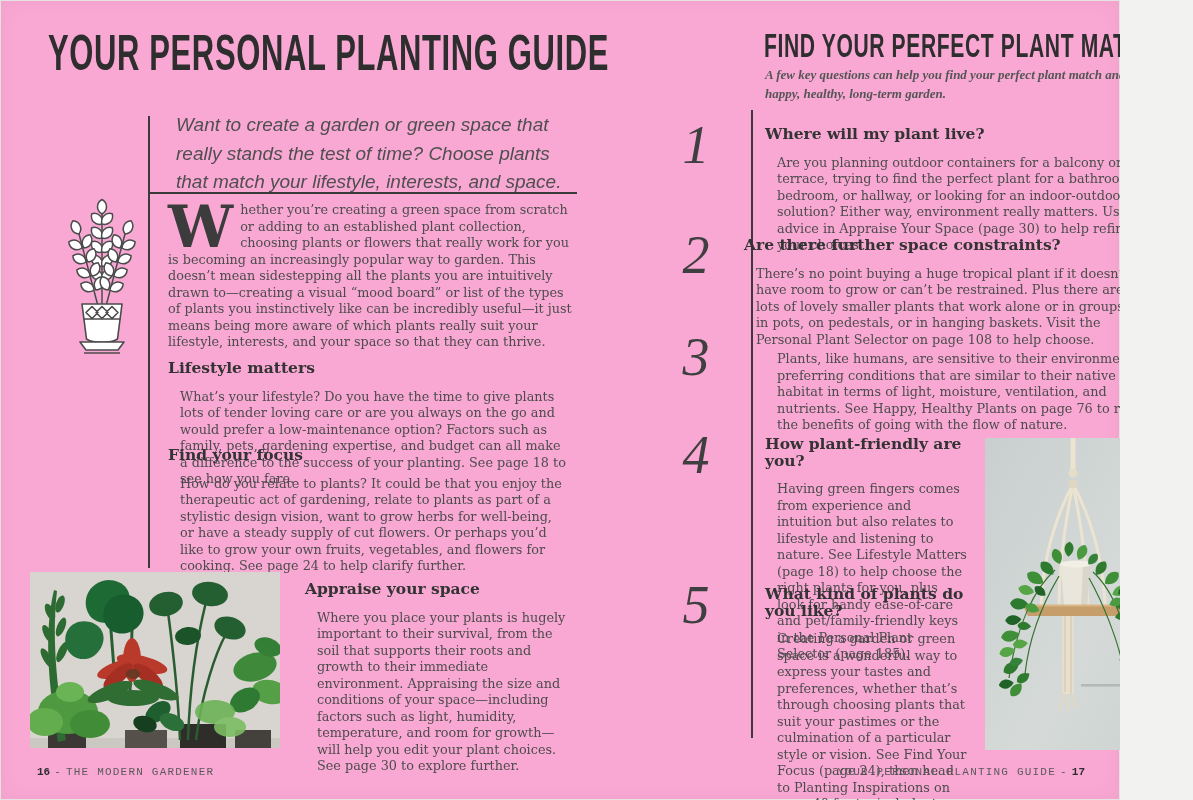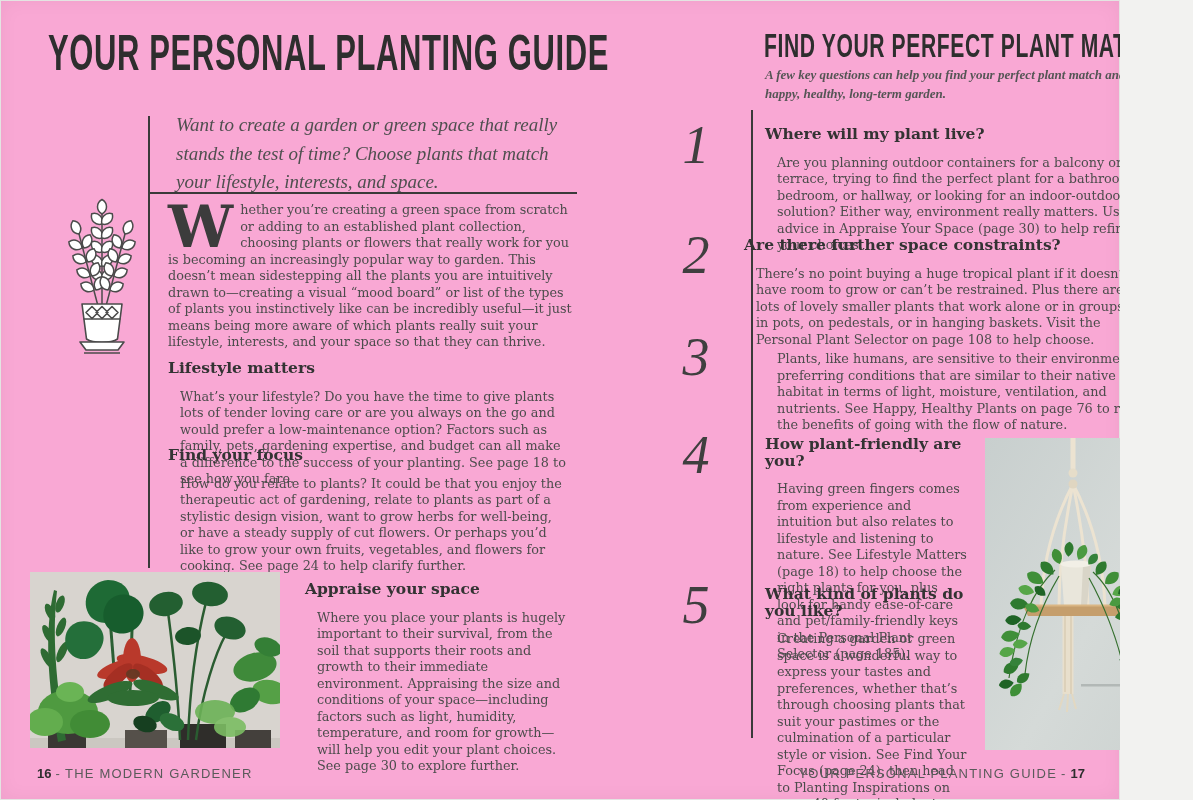--- a/index.html
+++ b/index.html
@@ -11,21 +11,21 @@
   .abs{position:absolute;}
   
   .ptitle{
     font-family:"Liberation Sans",sans-serif;font-weight:700;color:#2e2e2e;margin:0;
     white-space:nowrap;transform-origin:left top;letter-spacing:1px;
   }
   .left-title{left:48px;top:24px;font-size:50px;transform:scaleX(.62);}
   .right-title{left:764px;top:26px;font-size:34px;transform:scaleX(.62);}
   .intro{
     left:176px;top:111px;width:392px;
-    font-family:Liberation Serif, serif;font-style:italic;font-size:19px;line-height:1.5;color:#4f4f4f;
+    font-family:Liberation Sans, sans-serif;font-style:italic;font-size:19px;line-height:1.5;color:#4f4f4f;
   }
   .subtitle{
     left:765px;top:66px;width:410px;
     font-family:"Liberation Serif",serif;font-style:italic;font-size:13px;line-height:1.45;color:#555;font-weight:bold;
   }
   .rule{background:#3a3a3a;}
   .vl-left{left:148px;top:116px;width:1.5px;height:452px;}
   .hl-left{left:148px;top:192px;width:429px;height:1.5px;}
   .vl-right{left:751px;top:110px;width:1.5px;height:628px;}
   .body-text{font-size:12.8px;line-height:16.5px;color:#4c4c4c;}
@@ -40,21 +40,21 @@
   }
   .sec{width:410px;}
   .sec3{width:276px;}
   .qb{width:400px;}
   .qb.narrow{width:214px;}
   .qnum{
     left:668px;width:56px;text-align:center;
     font-family:"Liberation Serif",serif;font-style:italic;font-size:54px;color:#3f3f3f;line-height:1;
   }
   .footer{
-    font-size:13px;letter-spacing:1.2px;color:#5a5a5a;font-family:Liberation Sans, sans-serif;
+    font-size:11px;letter-spacing:1.2px;color:#5a5a5a;font-family:Liberation Mono, monospace;
   }
   .footer .pg{font-weight:700;color:#2e2e2e;letter-spacing:0;}
   .footer span{margin:0 2px;}
   .footer-left{left:35px;top:766px;}
   .footer-right{right:33px;top:766px;text-align:right;}
   svg{display:block;}
 </style>
 </head>
 <body>
 

